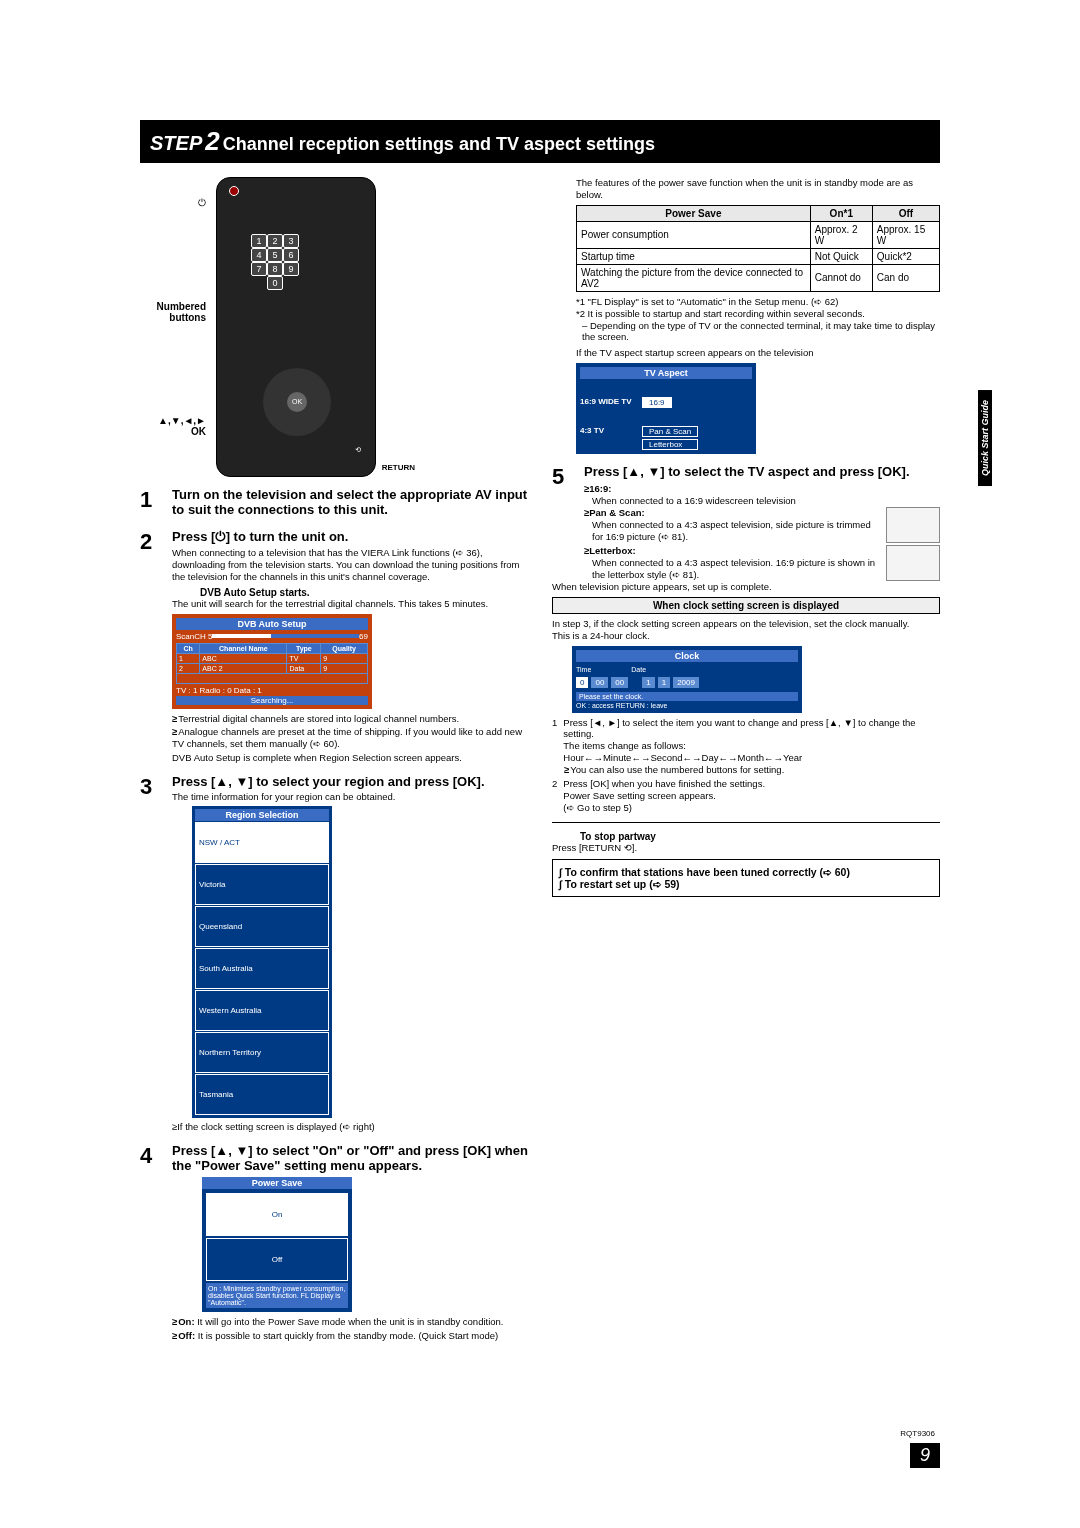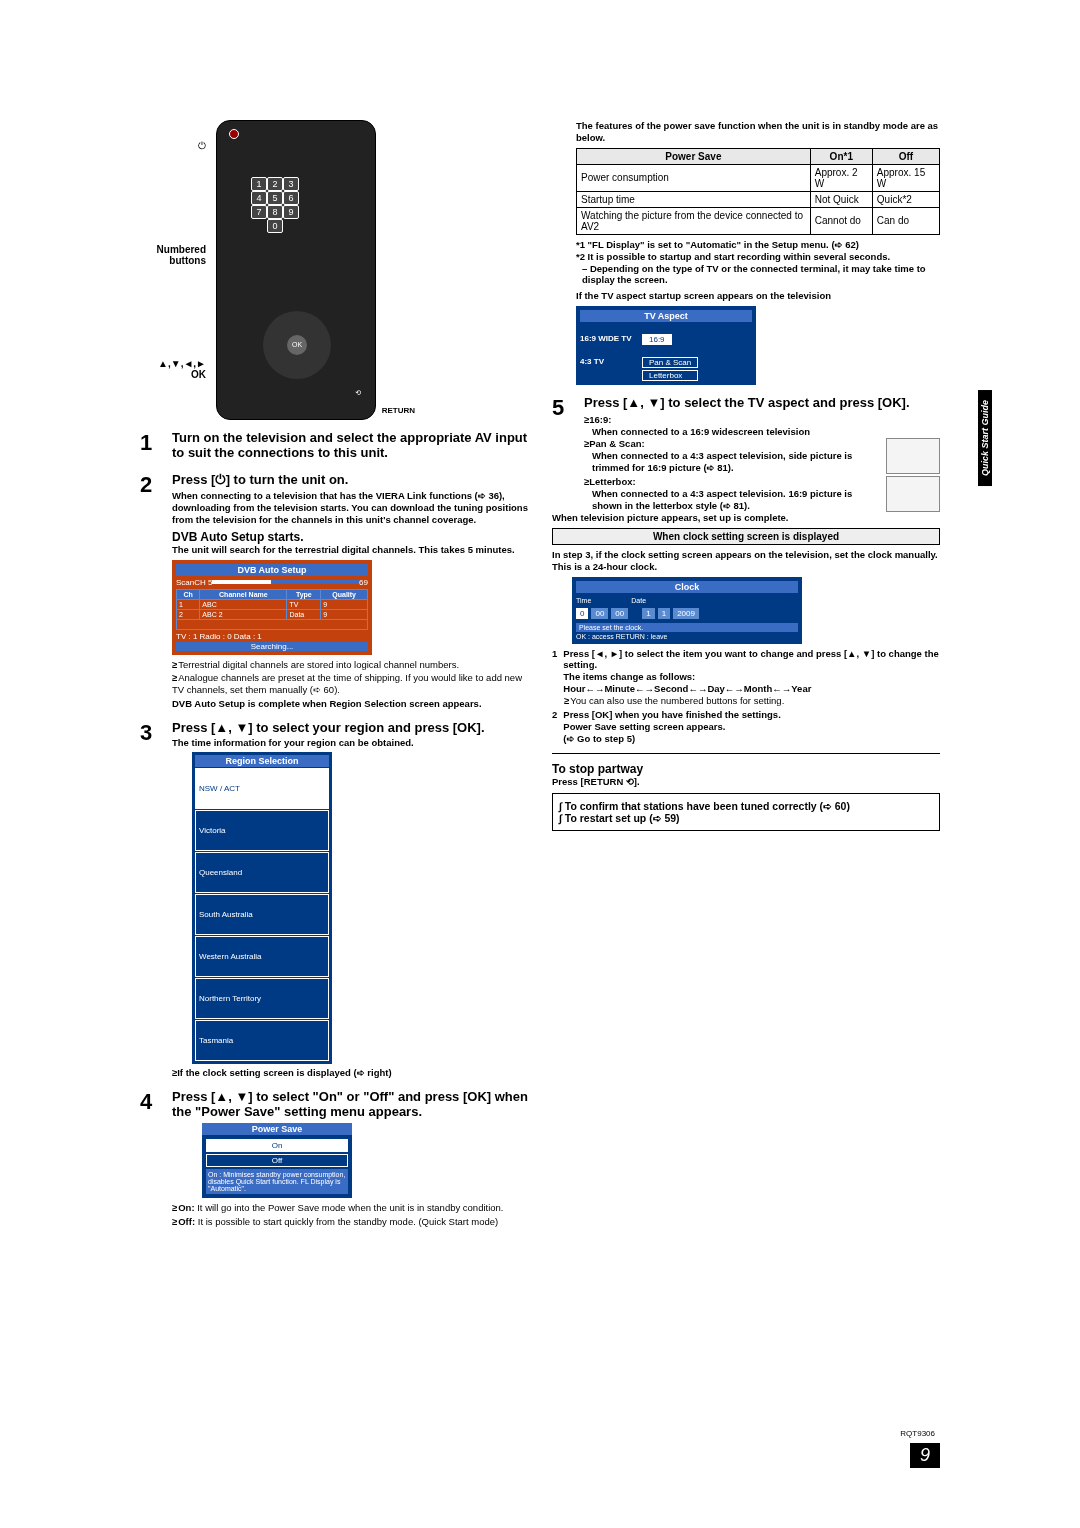--- a/index.html
+++ b/index.html
@@ -26,23 +26,23 @@
   .title-bar span.rest { font-weight: bold; font-size: 18px; }
   .cols { display: flex; gap: 24px; }
   .col { flex: 1; }
   .remote-block { display: flex; gap: 10px; margin-bottom: 10px; }
   .remote-labels { font-size: 10px; text-align: right; width: 66px; display:flex; flex-direction:column; justify-content:space-between; padding:20px 0 40px 0;}
   .remote-svg { border: 1px solid #000; background:#222; width: 160px; height: 300px; border-radius: 14px; position:relative;}
   .step-row { display: flex; gap: 8px; margin-top: 10px; }
   .step-num { font-size: 22px; font-weight: bold; width: 24px; flex-shrink:0;}
   .step-body { flex: 1; }
   .step-heading { font-weight: bold; font-size: 13px; margin-bottom: 2px; }
-  .small { font-size: 9.5px; line-height: 1.25; font-weight: bold; }
+  .small { font-size: 9.5px; line-height: 1.25; }
   .bold { font-weight: bold; }
-  .subhead { font-weight: bold; font-size: 12px; margin-top:4px;}
+  .subhead { font-weight: bold; font-size: 10px; margin-top:4px;margin-left:28px;}
   .osd-box { background:#c2410c; color:#fff; font-size:8px; padding:4px; margin:4px 0; }
   .osd-title { background:#3a6cc4; text-align:center; font-size:9px; padding:1px; font-weight:bold;}
   table.power { border-collapse: collapse; width: 100%; font-size: 10px; margin:4px 0;}
   table.power th, table.power td { border: 1px solid #000; padding: 2px 4px; text-align:left;}
   table.power th { background:#e8e8e8; font-weight:bold; text-align:center;}
   .side-tab { position:absolute; right: 88px; top: 390px; background:#000; color:#fff; font-size:9px; padding: 10px 2px; text-align:center; writing-mode: vertical-rl; transform: rotate(180deg); font-style:italic; font-weight:bold;}
   .boxed { border:1px solid #000; background:#eee; text-align:center; font-weight:bold; font-size:10px; padding:2px 6px; margin:4px 0;}
   .crossref-box { border:1px solid #000; padding:6px; margin-top:6px; font-size:10.5px;}
   .region-list { background:#003a85; color:#fff; width:140px; font-size:8px; padding:3px; margin:3px 0 3px 20px;}
   .region-list .r-title { background:#3a6cc4; text-align:center; padding:1px; font-weight:bold; font-size:9px;}
@@ -50,45 +50,50 @@
   .region-list .r-item.sel { background:#fff; color:#003a85;}
   .aspect-thumb { border:1px solid #888; width:54px; height:36px; background:#f4f4f4; display:inline-block; vertical-align:top; margin-left:6px;}
   ul.bul { list-style: none; padding-left: 0; }
   ul.bul li::before { content: "≥"; margin-right: 1px; font-weight:bold;}
   ul.bul li { font-size:9.5px; line-height:1.25; margin-bottom:2px;}
   .footer-pg { position:absolute; bottom: 60px; right: 140px; background:#000; color:#fff; font-style:italic; font-size:18px; padding:2px 10px;}
   .footer-code { position:absolute; bottom: 90px; right:145px; font-size:8px;}
   .powersave-box { width:150px; margin:4px 0 4px 30px;}
   .ps-title { background:#3a6cc4; color:#fff; text-align:center; font-size:9px; padding:1px; font-weight:bold;}
   .ps-body { background:#003a85; color:#fff; padding:4px; font-size:8px;}
-  .ps-opt { border:1px solid #fff; text-align:center; padding:1px; margin-bottom:2px;}
+  .ps-opt { border:1px solid #fff; text-align:center; padding:16px; margin-bottom:2px;}
   .ps-opt.sel { background:#fff; color:#003a85;}
   .ps-note { background:#3a6cc4; font-size:7px; padding:2px; margin-top:2px;}
   .dvb-table { width:100%; font-size:7px; border-collapse:collapse; margin-top:2px;}
   .dvb-table th, .dvb-table td { border:1px solid #5a8ad0; padding:1px 2px;}
   .dvb-table th { background:#3a6cc4; }
   .tv-aspect { background:#003a85; color:#fff; width:180px; padding:4px; font-size:8px; margin:4px 0;}
   .tv-aspect .a-title { background:#3a6cc4; text-align:center; padding:1px; font-weight:bold; font-size:9px;}
-  .tv-aspect .a-row { display:flex; gap:6px; margin-top:12px;}
+  .tv-aspect .a-row { display:flex; gap:6px; margin-top:18px;}
   .tv-aspect .a-lbl { width:56px; font-weight:bold;}
   .tv-aspect .a-opt { border:1px solid #fff; padding:0 6px; font-size:8px;}
   .tv-aspect .a-opt.sel { background:#fff; color:#003a85;}
   .clock-box { background:#003a85; color:#fff; width:230px; padding:4px; font-size:8px; margin:4px 0 4px 20px;}
   .clock-box .c-title { background:#3a6cc4; text-align:center; padding:1px; font-weight:bold; font-size:9px;}
   .clock-cells { display:flex; gap:3px; margin-top:4px;}
   .clock-cell { background:#5a8ad0; padding:1px 4px; }
   .clock-cell.sel { background:#fff; color:#003a85;}
   .clock-footer { font-size:7px; margin-top:4px;}
   .num-btn { display:inline-block; width:16px; height:14px; background:#444; color:#fff; border:1px solid #fff; text-align:center; font-size:9px; line-height:13px; border-radius:2px;}
   .remote-pad { position:absolute; background:#333; border-radius:50%; }
 </style>
 </head>
 <body>
 
 <div class="page">
+  <div class="title-bar">
+    <span class="step">STEP</span>
+    <span class="num">2</span>
+    <span class="rest"> Channel reception settings and TV aspect settings</span>
+  </div>
 
   <div class="cols">
 
     <div class="col">
       <div class="remote-block">
         <div class="remote-labels">
           <div>⏻</div>
           <div class="bold">Numbered buttons</div>
           <div class="bold" style="white-space:pre-line;">▲,▼,◄,►
 OK</div>

